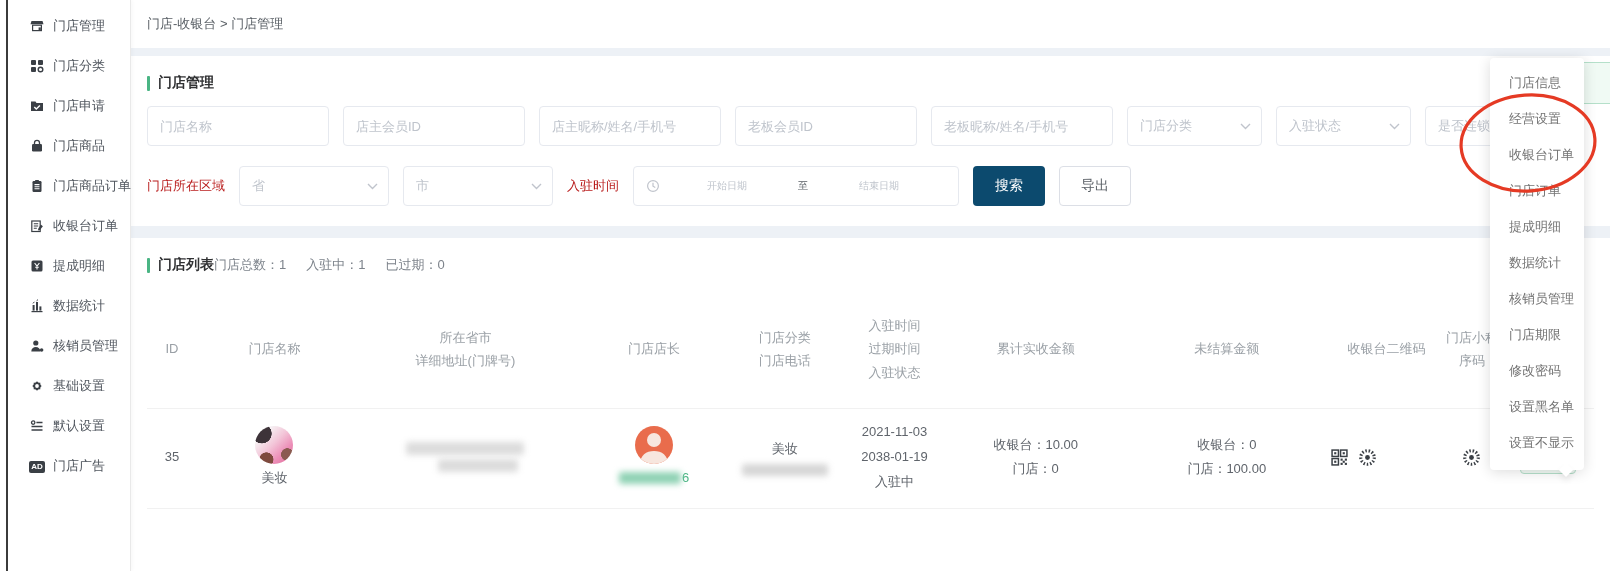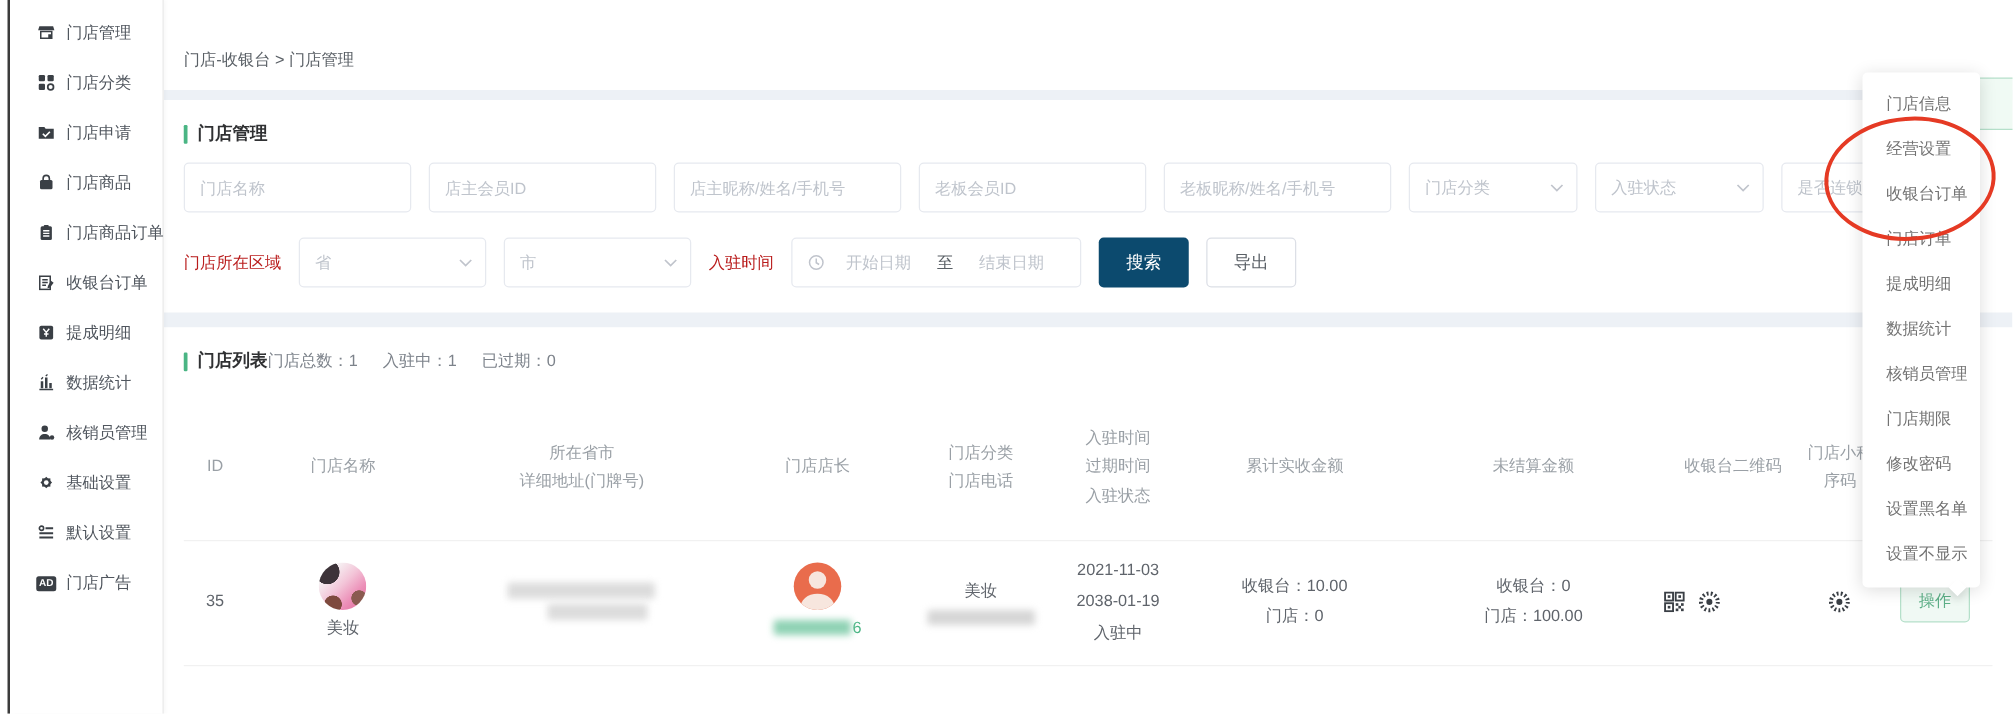--- a/index.html
+++ b/index.html
@@ -15,43 +15,43 @@
     border-right:1px solid #e9e9e9; box-shadow:1px 0 4px rgba(0,0,0,.04); padding-top:6px; z-index:2; }
   .side-item { display:flex; align-items:center; gap:9px; height:40px; padding-left:22px;
     font-size:13px; color:#50565e; cursor:pointer; white-space:nowrap; }
   .side-item .ic { width:14px; height:14px; display:flex; align-items:flex-end; justify-content:center; flex:0 0 14px; }
   .ad-badge { background:#3a3f45; color:#fff; font-size:8px; font-weight:bold; border-radius:2px;
     padding:2px 2px; line-height:1; letter-spacing:0; }
 
   
   .main { position:absolute; left:131px; top:0; right:0; bottom:0; background:#fff; }
   .crumb-bar { height:48px; display:flex; align-items:center; padding-left:16px;
-    font-size:13px; color:#5a6066; background:#fff;margin-top:24px; }
+    font-size:13px; color:#5a6066; background:#fff; }
   .gap { height:8px; background:#edf1f6; }
   .gap2 { height:12px; background:#edf1f6; }
 
   .panel { background:#fff; padding:0 16px; }
   .sec-head { display:flex; align-items:center; padding:18px 0 14px; }
   .sec-bar { width:3px; height:15px; background:#4ab584; margin-right:8px; border-radius:1px; }
   .sec-title { font-size:14px; font-weight:bold; color:#303133; }
   .sec-stats { display:flex; gap:20px; font-size:13px; color:#7d838b; font-weight:normal; }
 
   
   .frow { display:flex; align-items:center; gap:14px; margin-bottom:20px; }
   .f-input { height:40px; border:1px solid #e6e9ef; border-radius:4px; padding:0 12px;
     font-size:13px; color:#333; outline:none; width:182px; background:#fff;
     font-family:"Liberation Sans","DejaVu Sans",sans-serif; }
   .f-input::placeholder { color:#bfc4cc; }
   .f-select { height:40px; width:135px; border:1px solid #e6e9ef; border-radius:4px;
     display:flex; align-items:center; justify-content:space-between; padding:0 10px 0 12px;
     font-size:13px; color:#bfc4cc; background:#fff; cursor:pointer; }
   .f-select.w150 { width:150px; }
   .f-label { font-size:13px; color:#b91c1c; white-space:nowrap; }
-  .date-box { height:40px; width:232px; border:1px solid #e6e9ef; border-radius:4px;
-    display:flex; align-items:center; padding:0 12px; font-size:13px; color:#bfc4cc; background:#fff; }
+  .date-box { height:40px; width:326px; border:1px solid #e6e9ef; border-radius:4px;
+    display:flex; align-items:center; padding:0 12px; font-size:10px; color:#bfc4cc; background:#fff; }
   .date-box .ph { flex:1; text-align:center; }
   .date-box .sep { color:#5a6066; padding:0 4px; }
   .btn-search { height:40px; width:72px; background:#0c4a6e; color:#fff; border:none; border-radius:4px;
     font-size:14px; cursor:pointer; font-family:"Liberation Sans","DejaVu Sans",sans-serif; }
   .btn-export { height:40px; width:72px; background:#fff; color:#5a6066; border:1px solid #dcdfe6;
     border-radius:4px; font-size:14px; cursor:pointer; font-family:"Liberation Sans","DejaVu Sans",sans-serif; }
 
   
   .thead { display:flex; align-items:center; padding:26px 0 24px; font-size:13px; color:#9aa0a6; }
   .thead .col { text-align:center; line-height:1.8; }

